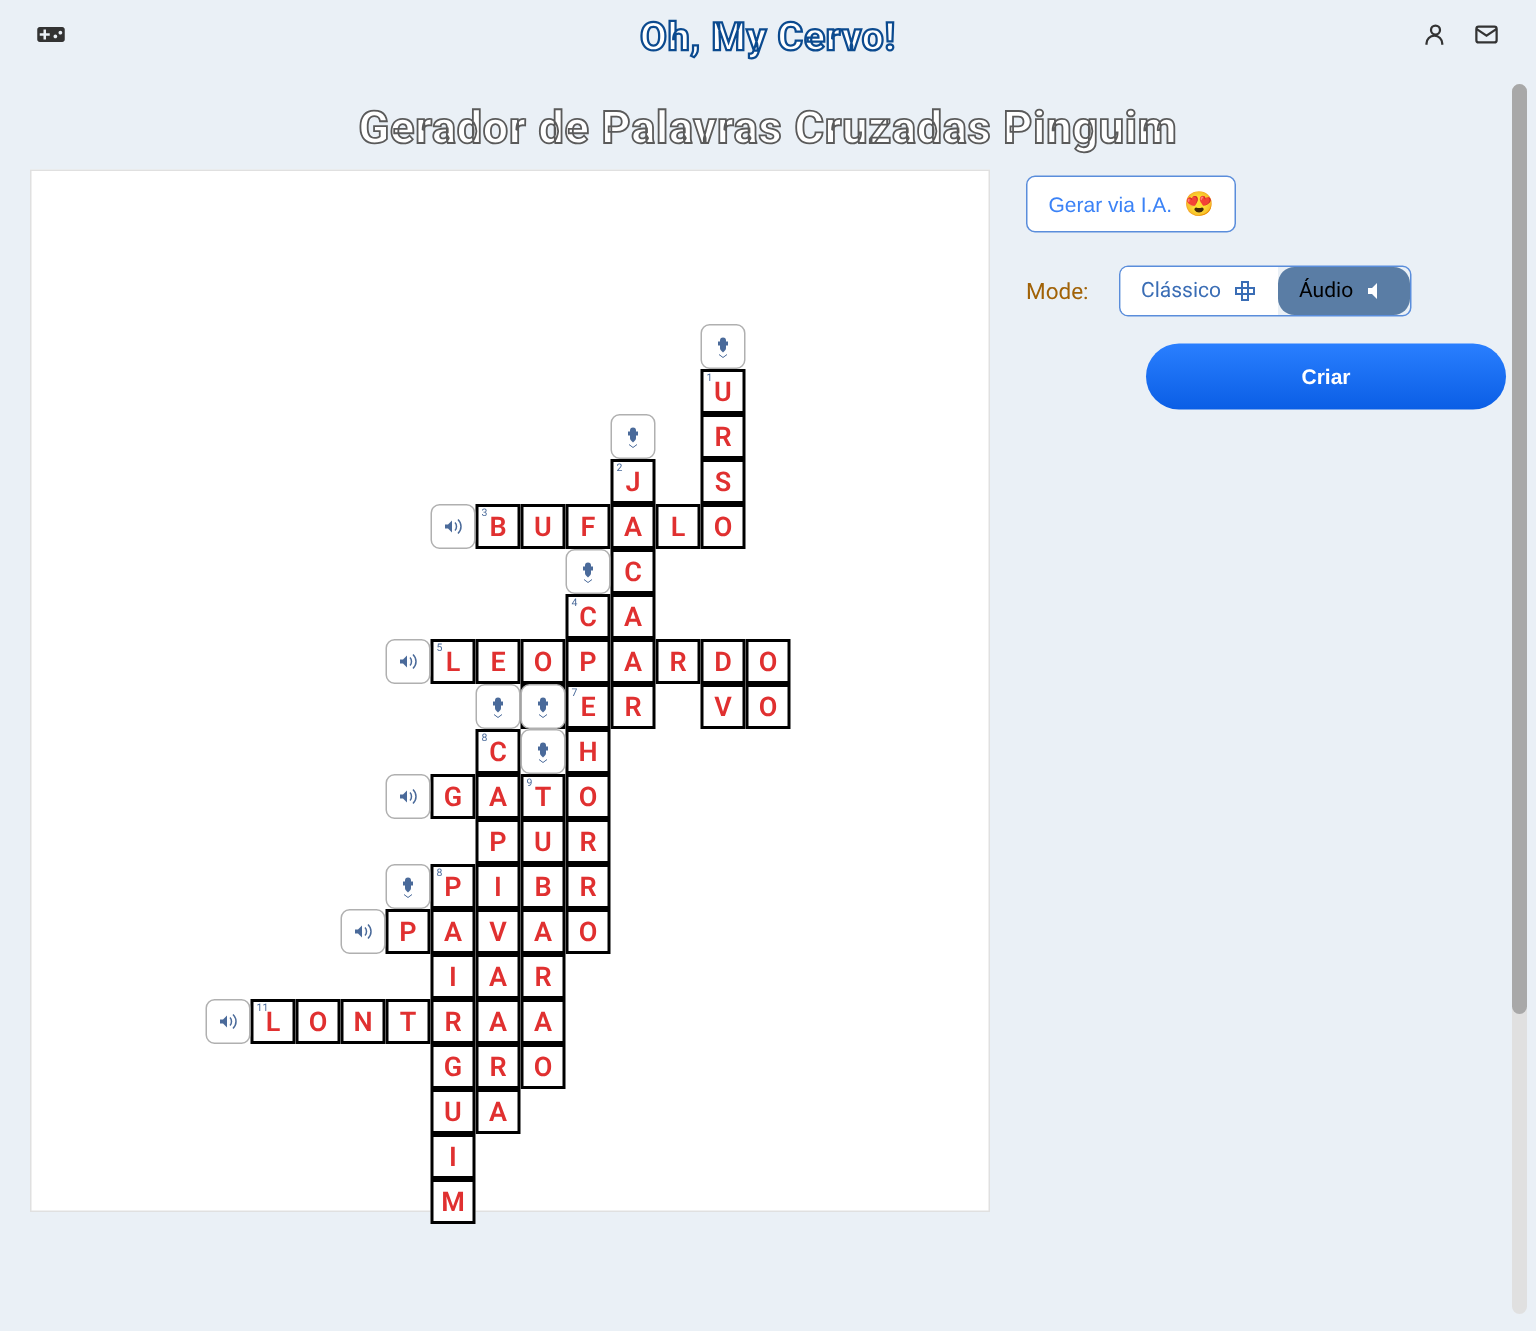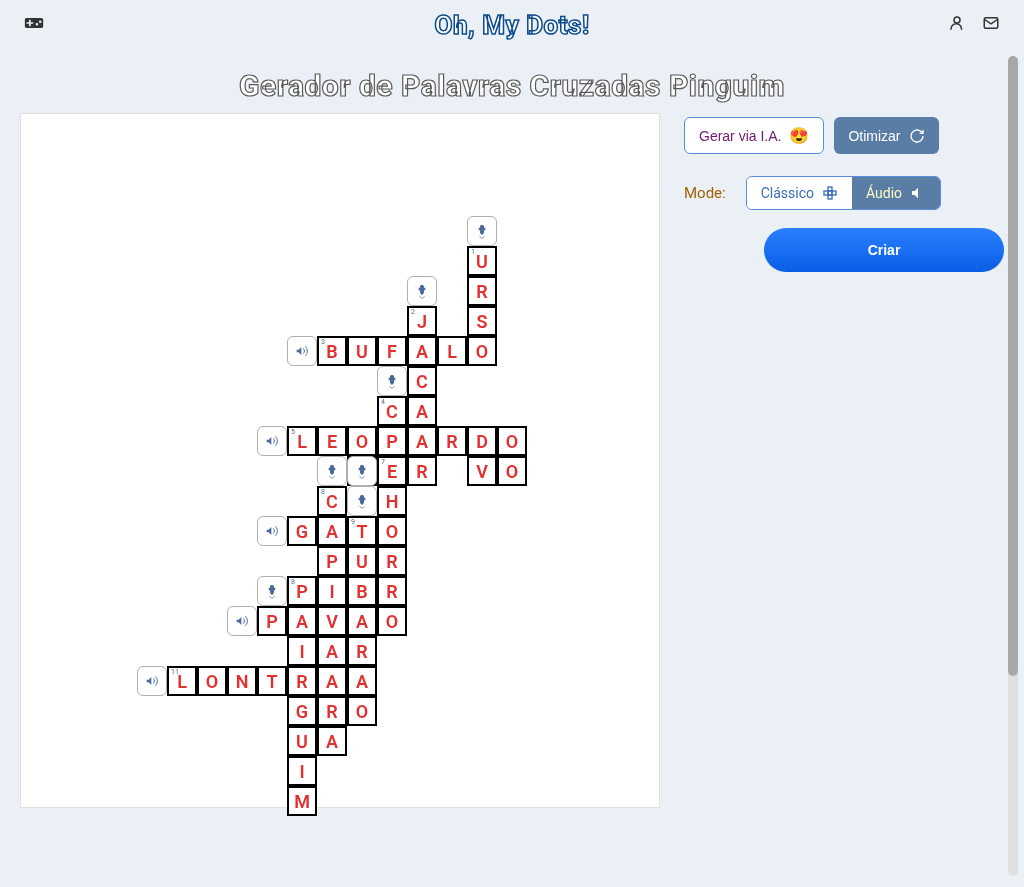--- a/index.html
+++ b/index.html
@@ -67,21 +67,21 @@
       padding: 8px 14px;
       border-radius: 6px;
       font-size: 14px;
       font-weight: 500;
       cursor: pointer;
       border: none;
     }
     .btn-ia {
       background: #fff;
       border: 1px solid #5a8ddb;
-      color: #701a75;
+      color: #3b82f6;
       justify-content: space-between;
     }
     .btn-opt {
       background: #5a7da5;
       color: #fff;
     }
     .mode-row {
       display: flex;
       align-items: center;
       gap: 20px;
@@ -96,21 +96,21 @@
     }
     .toggle-btn {
       padding: 8px 14px;
       font-size: 14px;
       display: flex;
       align-items: center;
       gap: 8px;
       cursor: pointer;
     }
     .toggle-btn.classic { background: #fff; color: #3a6db5; }
-    .toggle-btn.audio { background: #5a7da5; color: #fef9c3; }
+    .toggle-btn.audio { background: #5a7da5; color: #000000; border-radius: 11px; }
     .description {
       font-size: 15px;
       color: #555;
       line-height: 1.5;
       margin-top: 16px;
     }
     .word-input {
       background: #fff;
       border: 1px solid #d0d0d0;
       border-radius: 4px;
@@ -198,21 +198,21 @@
 <body>
 
 <div class="header">
   <div class="header-left">
     <span class="icon-btn">
       <svg width="20" height="20" viewBox="0 0 24 24" fill="#333">
           <path d="M21 6H3c-1.1 0-2 .9-2 2v8c0 1.1.9 2 2 2h18c1.1 0 2-.9 2-2V8c0-1.1-.9-2-2-2zm-10 7H8v3H6v-3H3v-2h3V8h2v3h3v2zm4.5 2c-.83 0-1.5-.67-1.5-1.5s.67-1.5 1.5-1.5 1.5.67 1.5 1.5-.67 1.5-1.5 1.5zm4-3c-.83 0-1.5-.67-1.5-1.5S18.67 9 19.5 9s1.5.67 1.5 1.5-.67 1.5-1.5 1.5z"></path>
         </svg>
     </span>
   </div>
-  <div class="logo">Oh, My Dots!</div>
+  <div class="logo">Oh, My Cervo!</div>
   <div class="header-right">
     <span class="icon-btn">
       <svg width="18" height="18" viewBox="0 0 24 24" fill="none" stroke="#333" stroke-width="2">
           <circle cx="12" cy="8" r="4"></circle>
           <path d="M4 21v-1a7 7 0 0 1 14 0v1"></path>
         </svg>
     </span>
     <span class="icon-btn">
       <svg width="18" height="18" viewBox="0 0 24 24" fill="none" stroke="#333" stroke-width="2">
           <rect x="3" y="5" width="18" height="14" rx="2"></rect>
@@ -362,27 +362,20 @@
         </div>
       </div>
   </div>
 
   <div class="controls-panel">
     <div class="btn-row">
       <button class="btn btn-ia">
         <span>Gerar via I.A.</span>
         <span class="emoji">😍</span>
       </button>
-      <button class="btn btn-opt">
-        <span>Otimizar</span>
-        <svg width="16" height="16" viewBox="0 0 24 24" fill="none" stroke="#fff" stroke-width="2">
-            <path d="M21 12a9 9 0 1 1-3-6.7L21 8"></path>
-            <path d="M21 3v5h-5"></path>
-          </svg>
-      </button>
     </div>
 
     <div class="mode-row">
       <span class="mode-label">Mode:</span>
       <div class="toggle-group">
         <div class="toggle-btn classic">
           <span>Clássico</span>
           <svg width="16" height="16" viewBox="0 0 24 24" fill="none" stroke="#3a6db5" stroke-width="2">
               <rect x="9" y="3" width="6" height="6"></rect>
               <rect x="3" y="9" width="6" height="6"></rect>

